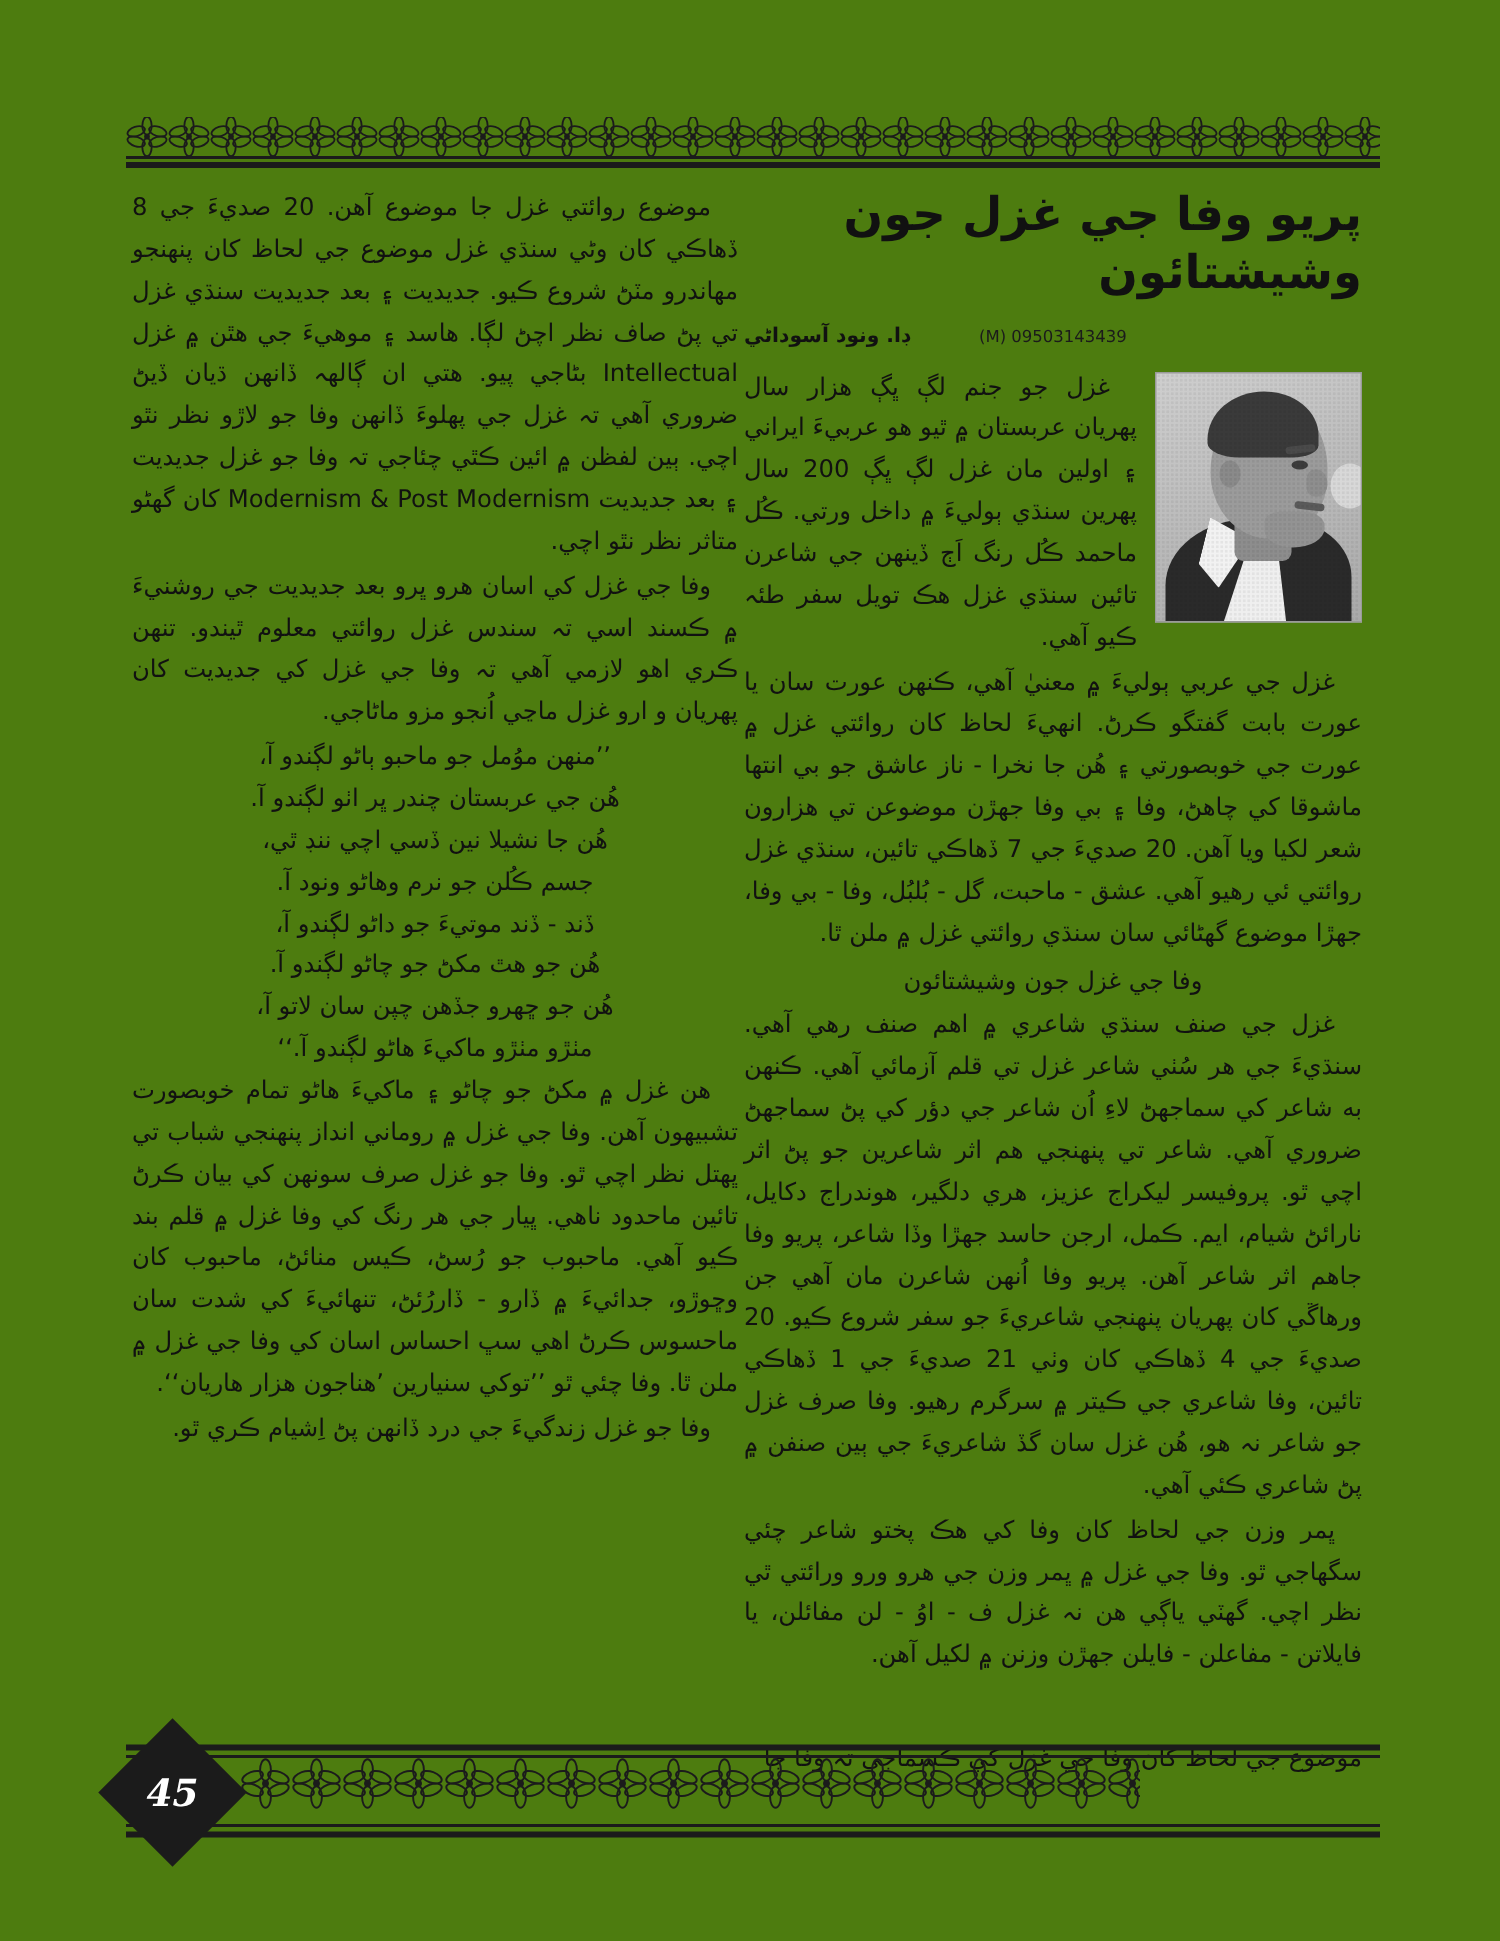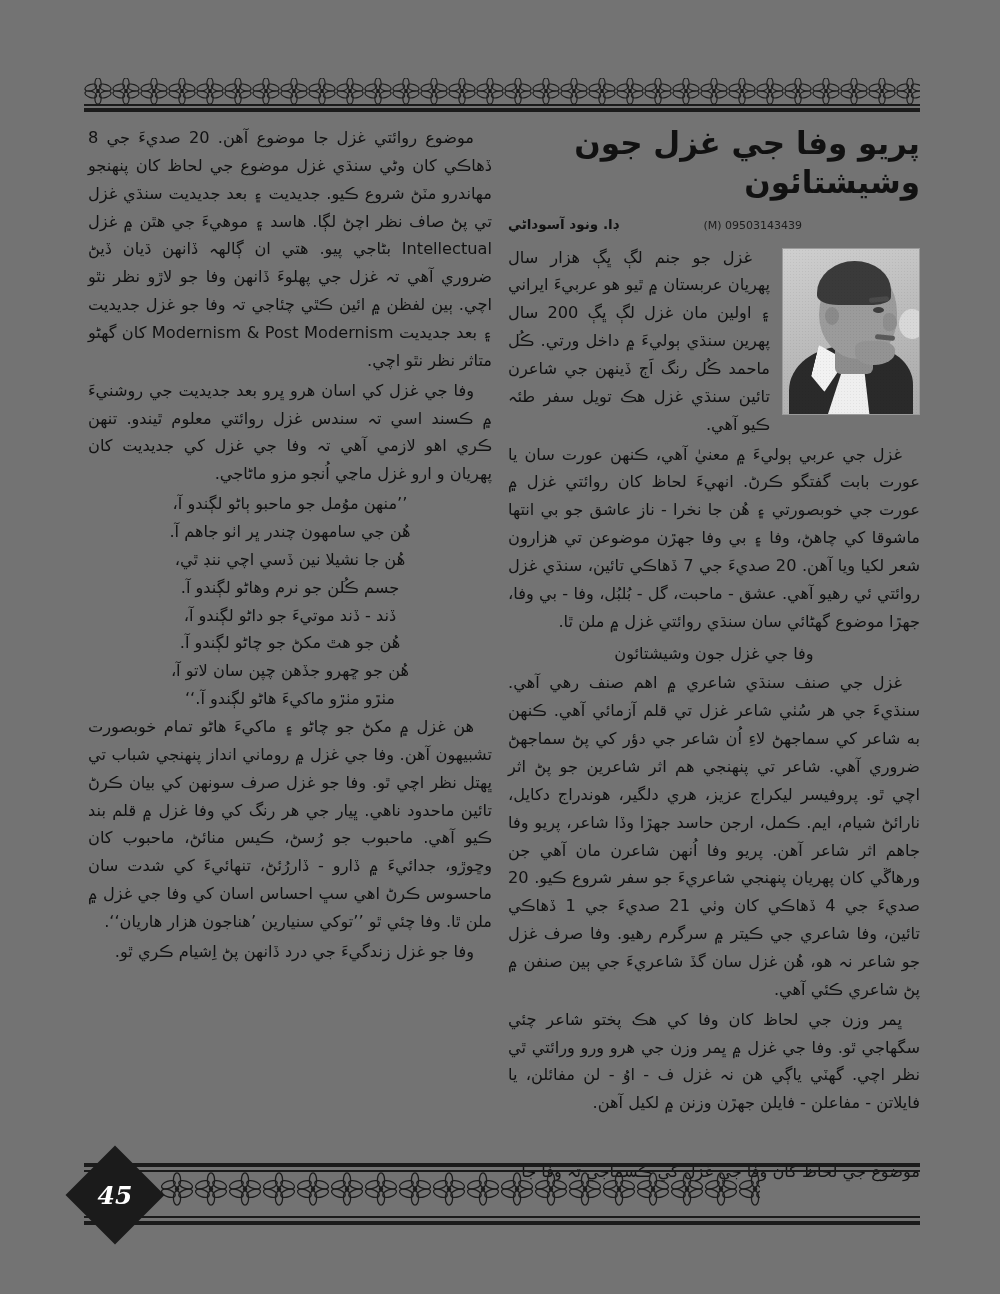--- a/index.html
+++ b/index.html
@@ -6,21 +6,21 @@
   body{
     width:1000px;height:1294px;
     background:#ffffff;
     font-family:"DejaVu Sans","Liberation Sans",sans-serif;
     color:#111;
     overflow:hidden;
     position:relative;
   }
   .page{
     position:absolute;inset:0;
-    background:#737373;
+    background:#4d7c0f;
     text-decoration:underline;
   }
 
   
   .rule-thick{height:4px;background:#1b1b1b;}
   .rule-thin{height:2px;background:#1b1b1b;}
 
   .ornament-band{
     height:30px;
     overflow:hidden;
@@ -74,36 +74,36 @@
   }
 
   
   .col{
     position:absolute;
     direction:rtl;
     text-align:justify;
     font-family:"DejaVu Sans","Liberation Sans",sans-serif;
   }
   #col-left{ left:88px; top:124px; width:404px; }
-  #col-right{ left:508px; top:124px; width:412px; }
+  #col-right{ left:496px; top:124px; width:412px; }
 
   .art-title{
     direction:rtl;
     text-align:right;
     font-size:31px;
     font-weight:bold;
     line-height:1.25;
     margin:0 0 14px 0;
     letter-spacing:-1px;
   }
   .byline-row{
     display:flex;
     flex-direction:row-reverse;
     align-items:baseline;
-    justify-content:space-between;
+    justify-content:flex-start;
     gap:46px;
     margin-bottom:12px;
     padding-right:118px;
   }
   .byline-author{
     font-size:13.5px;font-weight:bold;direction:rtl;white-space:nowrap;
   }
   .byline-phone{
     font-size:11px;direction:ltr;white-space:nowrap;color:#1b1b1b;
   }
@@ -240,23 +240,23 @@
   <div class="col" id="col-left">
     <p class="para">
       <span>موضوع روائتي غزل جا موضوع آهن. 20 صديءَ جي 8 ڏهاڪي کان وڻي سنڌي غزل موضوع جي لحاظ کان پنهنجو مهاندرو مٽڻ شروع ڪيو. جديديت ۽ بعد جديديت سنڌي غزل تي پڻ صاف نظر اچڻ لڳا. هاسد ۽ موهيءَ جي هٿن ۾ غزل Intellectual بڻاجي پيو. هتي ان ڳالهہ ڏانهن ڌيان ڏيڻ ضروري آهي تہ غزل جي پهلوءَ ڏانهن وفا جو لاڙو نظر نٿو اچي. ٻين لفظن ۾ ائين ڪٿي چئاجي تہ وفا جو غزل جديديت ۽ بعد جديديت Modernism &amp; Post Modernism کان گهڻو متاثر نظر نٿو اچي.</span>
     </p>
     <p class="para">
       <span>وفا جي غزل کي اسان هرو ڀرو بعد جديديت جي روشنيءَ ۾ ڪسند اسي تہ سندس غزل روائتي معلوم ٿيندو. تنهن ڪري اهو لازمي آهي تہ وفا جي غزل کي جديديت کان پهريان و ارو غزل ماڃي اُنجو مزو ماڻاجي.</span>
     </p>
 
     <div>
       <p class="verse">’’منهن موُمل جو ماحبو ٻاڻو لڳندو آ،</p>
-      <p class="verse">هُن جي سامهون چندر ڀر اٺو جاهم آ.</p>
+      <p class="verse">هُن جي عربستان چندر ڀر اٺو لڳندو آ.</p>
       <p class="verse">هُن جا نشيلا نين ڏسي اچي ننڊ ٿي،</p>
-      <p class="verse">جسم ڪُلن جو نرم وهاڻو لڳندو آ.</p>
+      <p class="verse">جسم ڪُلن جو نرم وهاڻو ونود آ.</p>
       <p class="verse">ڏند - ڏند موتيءَ جو داڻو لڳندو آ،</p>
       <p class="verse">هُن جو هٿ مکڻ جو چاڻو لڳندو آ.</p>
       <p class="verse">هُن جو ڇهرو جڏهن چپن سان لاتو آ،</p>
       <p class="verse">مٺڙو مٺڙو ماکيءَ هاڻو لڳندو آ.‘‘</p>
     </div>
 
     <p class="para">
       <span>هن غزل ۾ مکڻ جو چاڻو ۽ ماکيءَ هاڻو تمام خوبصورت تشبيهون آهن. وفا جي غزل ۾ روماني انداز پنهنجي شباب تي ڀهتل نظر اچي ٿو. وفا جو غزل صرف سونهن کي بيان ڪرڻ تائين ماحدود ناهي. ڀيار جي هر رنگ کي وفا غزل ۾ قلم بند ڪيو آهي. ماحبوب جو رُسڻ، ڪيس منائڻ، ماحبوب کان وڇوڙو، جدائيءَ ۾ ڏارو - ڏاررُئڻ، تنهائيءَ کي شدت سان ماحسوس ڪرڻ اهي سڀ احساس اسان کي وفا جي غزل ۾ ملن ٿا. وفا چئي ٿو ’’توکي سنيارين ’هناجون هزار هاريان‘‘.</span>
     </p>
     <p class="para">

